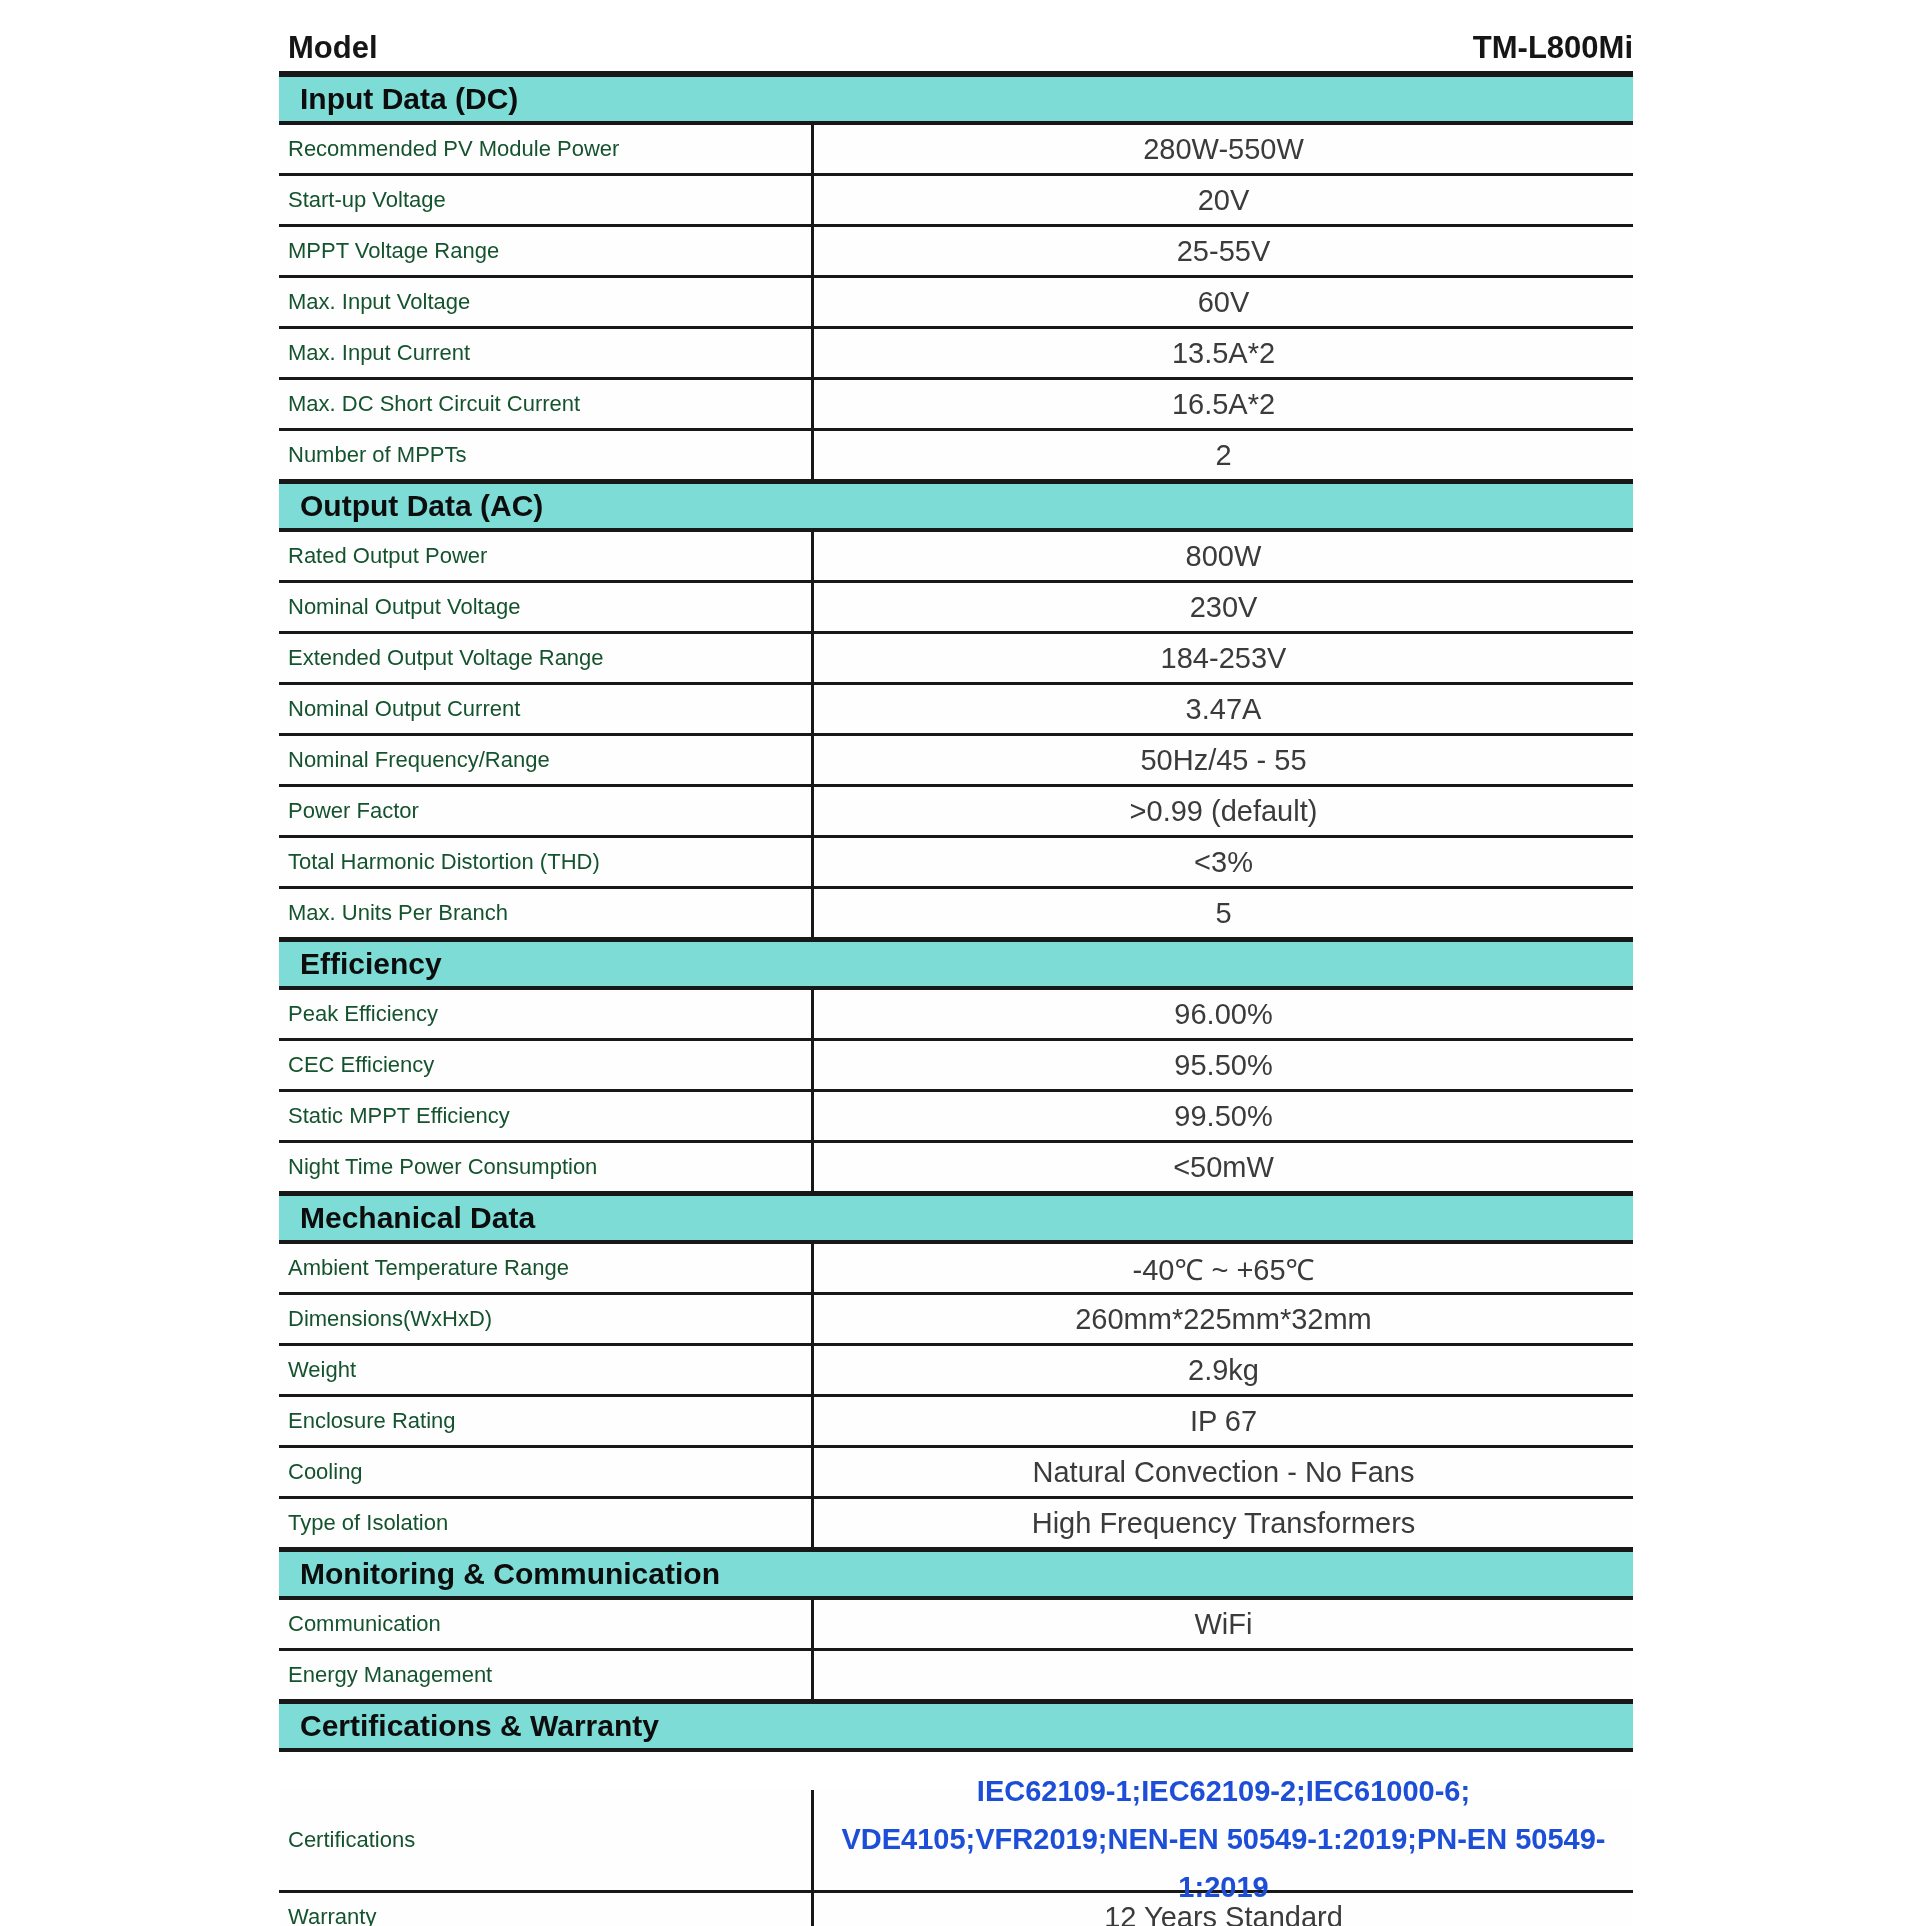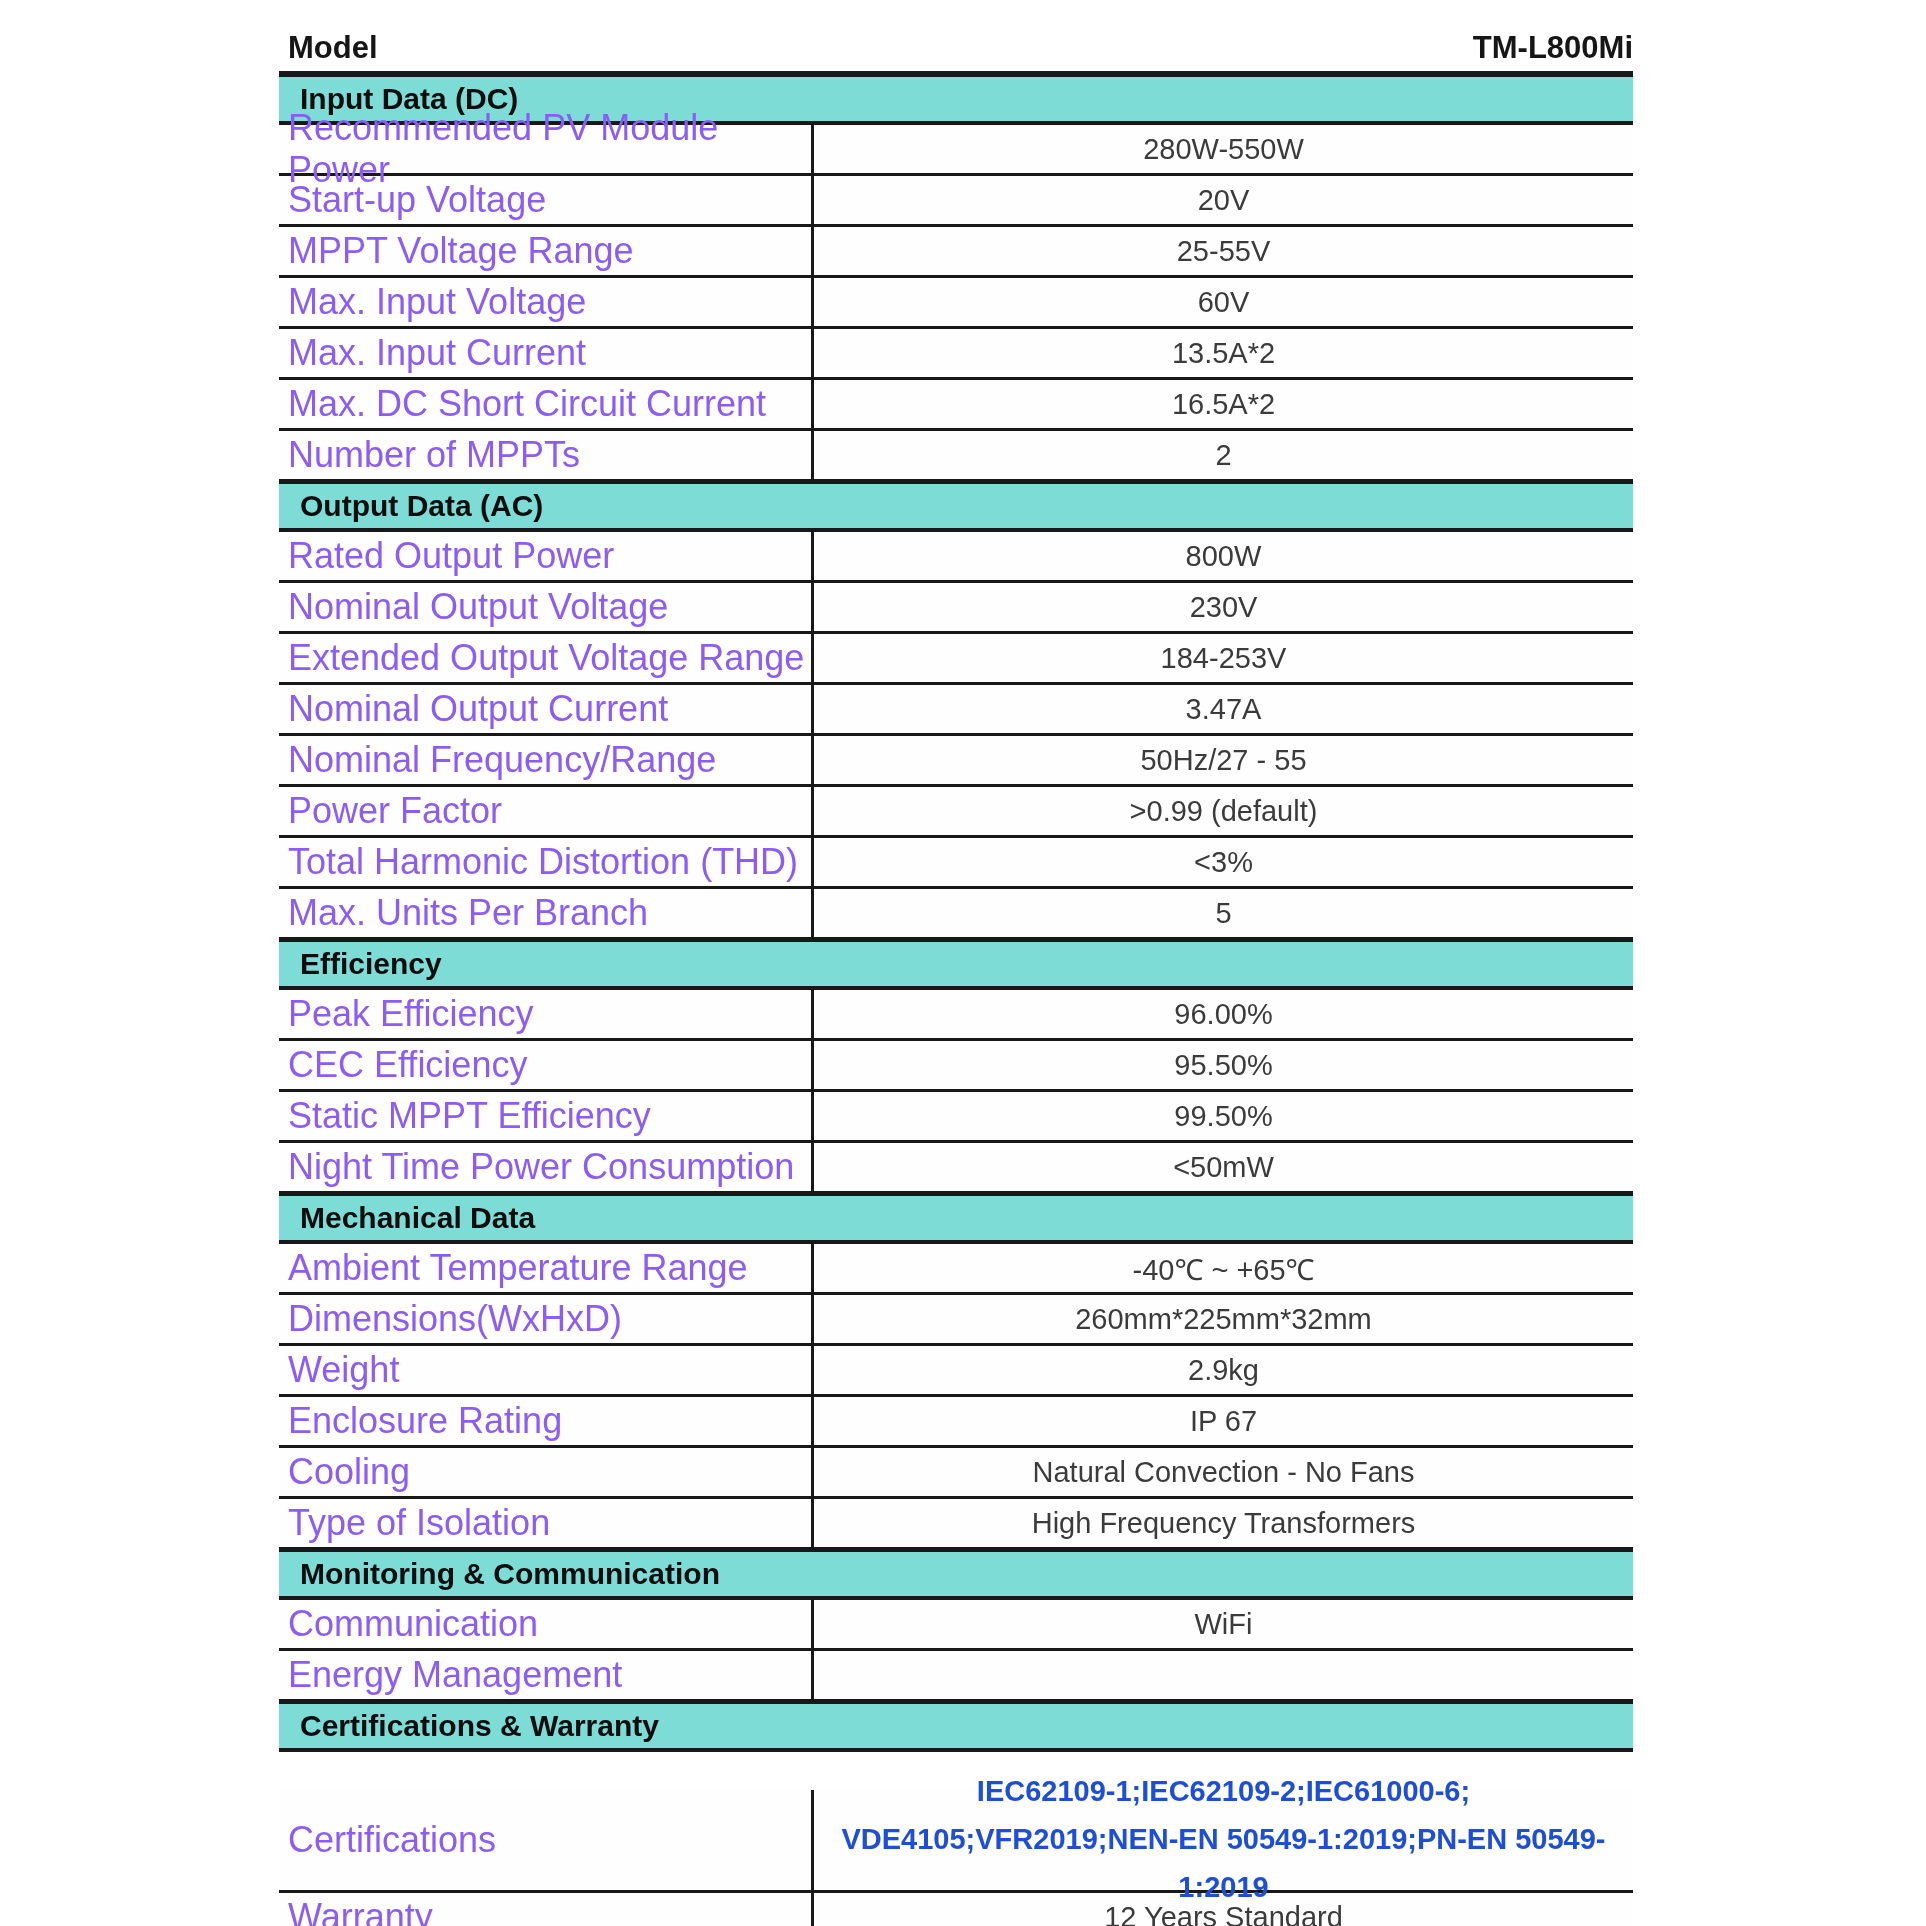--- a/index.html
+++ b/index.html
@@ -69,22 +69,22 @@
     height: 103px;
     margin-top: 38px;
   }
   .cell-label {
     width: 535px;
     box-sizing: border-box;
     border-right: 3px solid #181818;
     display: flex;
     align-items: center;
     padding-left: 9px;
-    font-size: 36px;
-    color: #8b5cf6;
+    font-size: 22px;
+    color: #14532d;
   }
   .cell-value {
     flex: 1;
     display: flex;
     flex-direction: column;
     align-items: center;
     justify-content: center;
     font-size: 29px;
     color: #3b3b3b;
     text-align: center;
@@ -146,21 +146,21 @@
       <div class="row">
         <div class="cell-label">Extended Output Voltage Range</div>
         <div class="cell-value">184-253V</div>
       </div>
       <div class="row">
         <div class="cell-label">Nominal Output Current</div>
         <div class="cell-value">3.47A</div>
       </div>
       <div class="row">
         <div class="cell-label">Nominal Frequency/Range</div>
-        <div class="cell-value">50Hz/27 - 55</div>
+        <div class="cell-value">50Hz/45 - 55</div>
       </div>
       <div class="row">
         <div class="cell-label">Power Factor</div>
         <div class="cell-value">&gt;0.99 (default)</div>
       </div>
       <div class="row">
         <div class="cell-label">Total Harmonic Distortion (THD)</div>
         <div class="cell-value">&lt;3%</div>
       </div>
       <div class="row">

